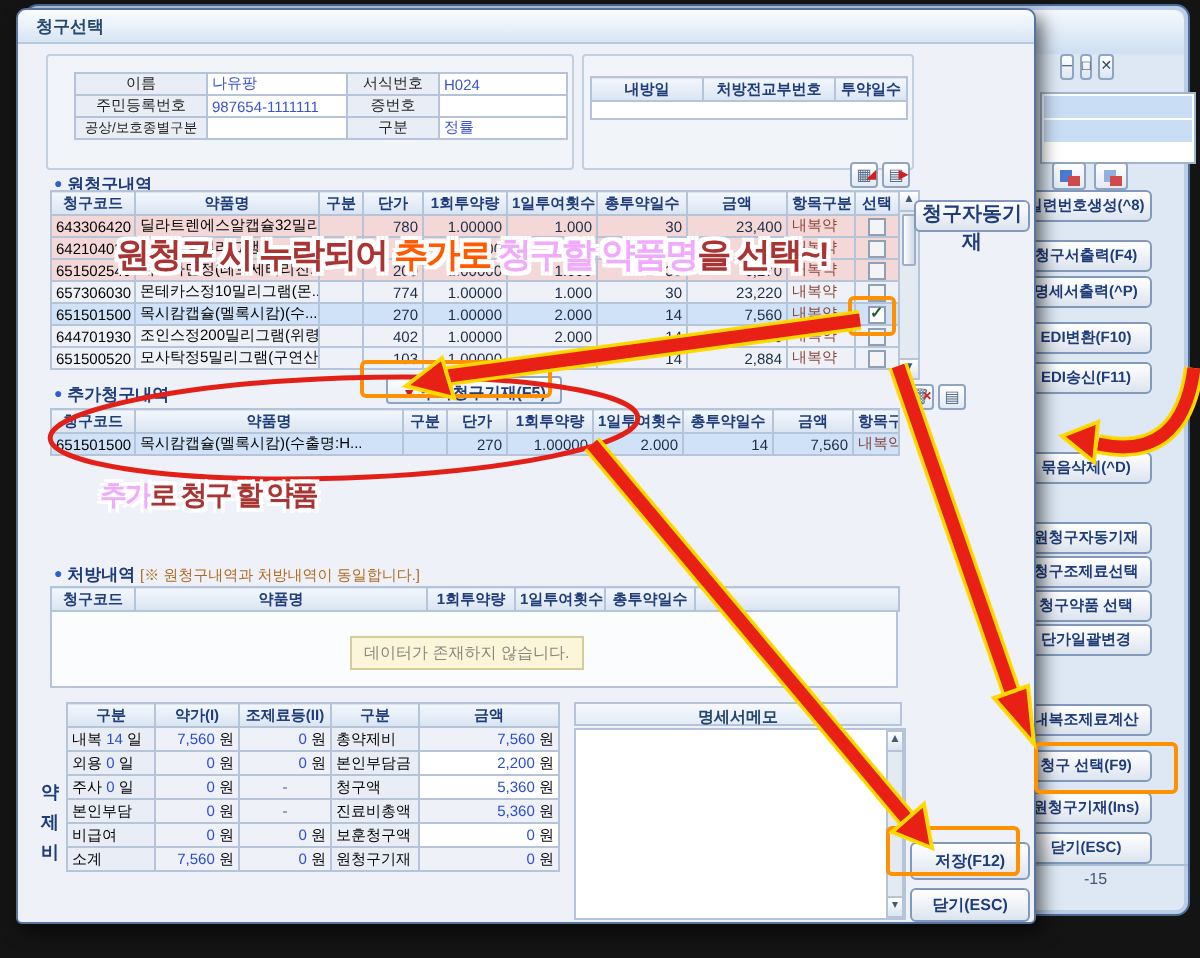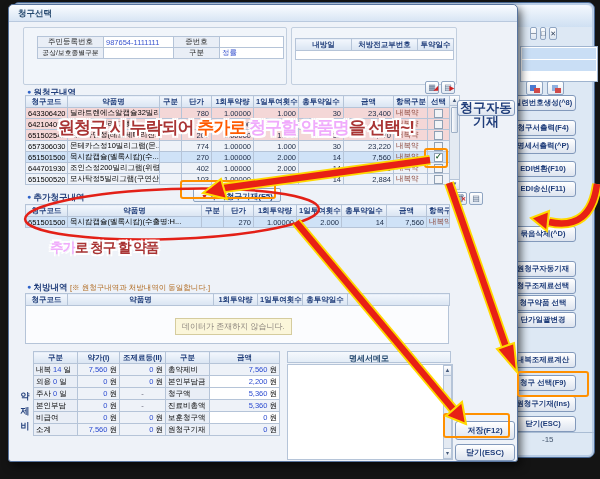--- a/index.html
+++ b/index.html
@@ -111,20 +111,26 @@
     <div class="grp-label" style="left:18px;top:24px;"><span class="dot">●</span> <span>환자정보</span></div>
     <div class="grp" style="left:14px;top:22px;width:264px;height:58px;"></div>
     <table style="position:absolute;left:28px;top:31px;width:246px;">
       <colgroup>
           <col style="width:66px">
           <col style="width:70px">
           <col style="width:46px">
           <col style="width:64px">
         </colgroup>
       <tbody>
+          <tr>
+        <td class="lblcell">이름</td>
+        <td class="valcell">나유팡</td>
+        <td class="lblcell">서식번호</td>
+        <td class="valcell">H024</td>
+      </tr>
       <tr>
         <td class="lblcell">주민등록번호</td>
         <td class="valcell">987654-1111111</td>
         <td class="lblcell">증번호</td>
         <td class="valcell"></td>
       </tr>
       <tr>
         <td class="lblcell" style="font-size:6.8px;">공상/보호종별구분</td>
         <td class="valcell"></td>
         <td class="lblcell">구분</td>
@@ -378,21 +384,21 @@
         </tbody>
       </table>
 
     <div class="memo-head" style="left:278px;top:346px;width:164px;height:12px;">명세서메모</div>
     <div class="memo-body" style="left:278px;top:359px;width:166px;height:96px;"></div>
     <div class="vscroll" style="left:434px;top:360px;height:94px;width:9px;">
       <div class="varrow">▲</div>
       <div class="varrow" style="position:absolute;bottom:0;left:0;right:0;border-top:1px solid #b5c4d8;border-bottom:none;">▾</div>
     </div>
 
-    <div class="dlg-btn" style="left:448px;top:95px;width:58px;height:16px;line-height:14px;font-size:13px;">청구자동기재</div>
+    <div class="dlg-btn" style="left:448px;top:95px;width:58px;height:16px;line-height:14px;font-size:10px;">청구자동기재</div>
     <div class="dlg-btn" style="left:446px;top:416px;width:60px;height:19px;line-height:17px;">저장(F12)</div>
     <div class="dlg-btn" style="left:446px;top:439px;width:60px;height:17px;line-height:15px;">닫기(ESC)</div>
   </div>
 
   <div class="hlbox" style="left:424px;top:148px;width:24px;height:20px;"></div>
   <div class="hlbox" style="left:180px;top:180px;width:96px;height:19px;"></div>
   <div class="hlbox" style="left:443px;top:413px;width:67px;height:25px;"></div>
   <div class="hlbox" style="left:517px;top:371px;width:72px;height:26px;"></div>
 
   <svg class="overlay" width="600" height="479" viewBox="0 0 600 479">

